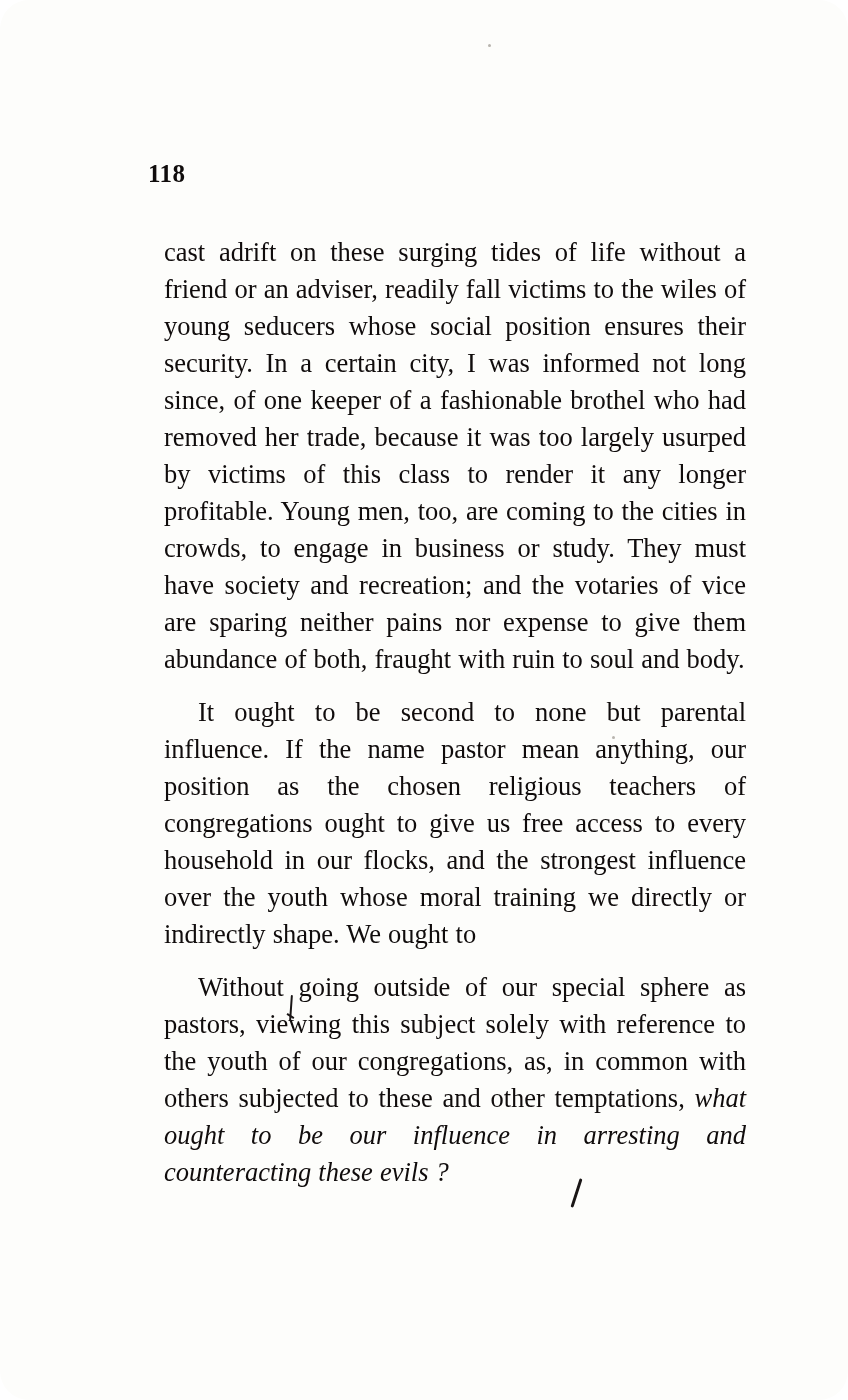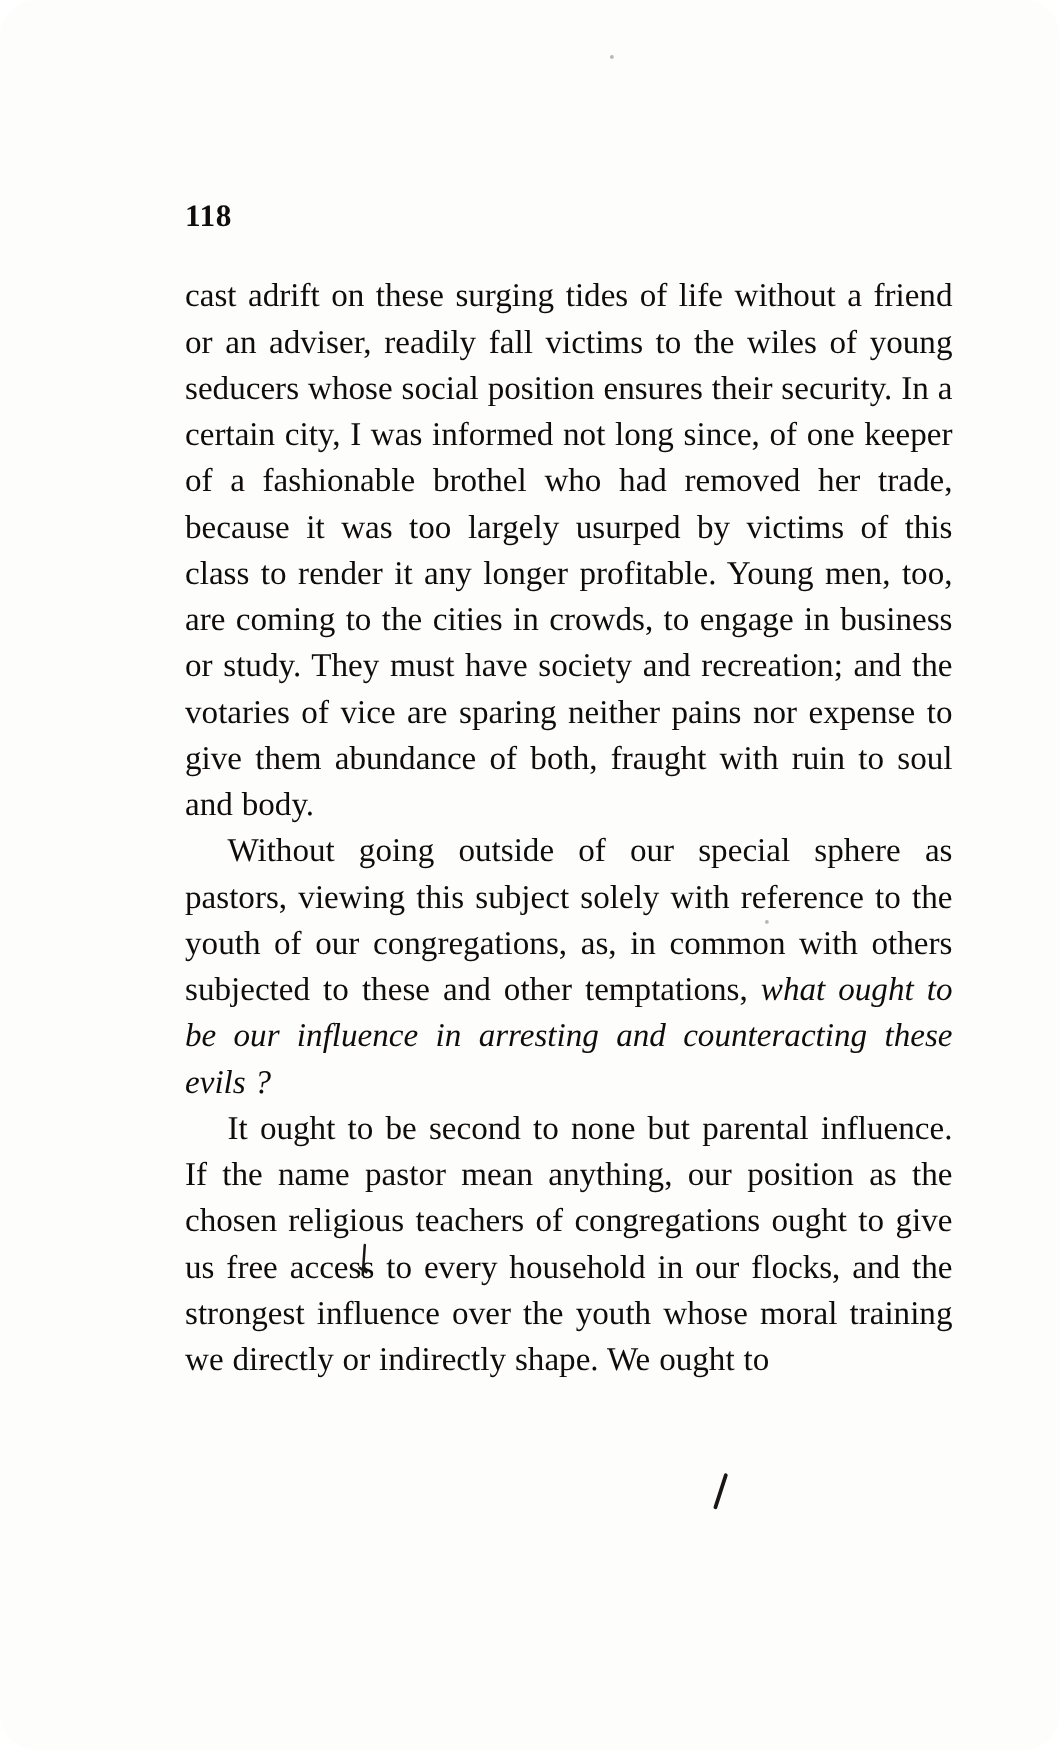--- a/index.html
+++ b/index.html
@@ -54,21 +54,21 @@
     font-family: "Liberation Serif", serif;
   }
 
   .body-text {
     position: absolute;
     left: 148px;
     top: 218px;
     width: 614px;
   }
   .para {
-    margin: 0;
+    margin: 16px;
     font-size: 26.5px;
     line-height: 37px;
     text-align: justify;
     text-justify: inter-word;
     word-spacing: 0.5px;
   }
   .para.indent {
     text-indent: 34px;
   }
   .para + .para {
@@ -115,20 +115,20 @@
 
   <div class="speck speck-top"></div>
   <div class="speck speck-mid"></div>
 
   <div class="header">
     <span class="folio">118</span>
   </div>
 
   <div class="body-text">
     <p class="para">cast adrift on these surging tides of life without a friend or an adviser, readily fall victims to the wiles of young seducers whose social position ensures their security.   In a certain city, I was informed not long since, of one keeper of a fashionable brothel who had removed her trade, because it was too largely usurped by victims of this class to render it any longer profitable. Young men, too, are coming to the cities in crowds, to engage in business or study.   They must have society and recreation; and the votaries of vice are sparing neither pains nor expense to give them abundance of both, fraught with ruin to soul and body.</p>
+    <p class="para indent">It ought to be second to none but parental influence. If the name pastor mean anything, our position as the chosen religious teachers of congregations ought to give us free access to every household in our flocks, and the strongest influence over the youth whose moral training we directly or indirectly shape.  We ought to</p>
     <p class="para indent"><span>Without going outside of our special sphere as pastors, viewing this subject solely with reference to the youth of our congregations, as, in common with others subjected to these and other temptations, </span><span class="ital">what ought to be our influence in arresting and counteracting these evils ?</span></p>
-    <p class="para indent">It ought to be second to none but parental influence. If the name pastor mean anything, our position as the chosen religious teachers of congregations ought to give us free access to every household in our flocks, and the strongest influence over the youth whose moral training we directly or indirectly shape.  We ought to</p>
   </div>
 
   <div class="stray-mark-1"></div>
   <div class="stray-mark-2"></div>
 
 </div>
 
 </body></html>

